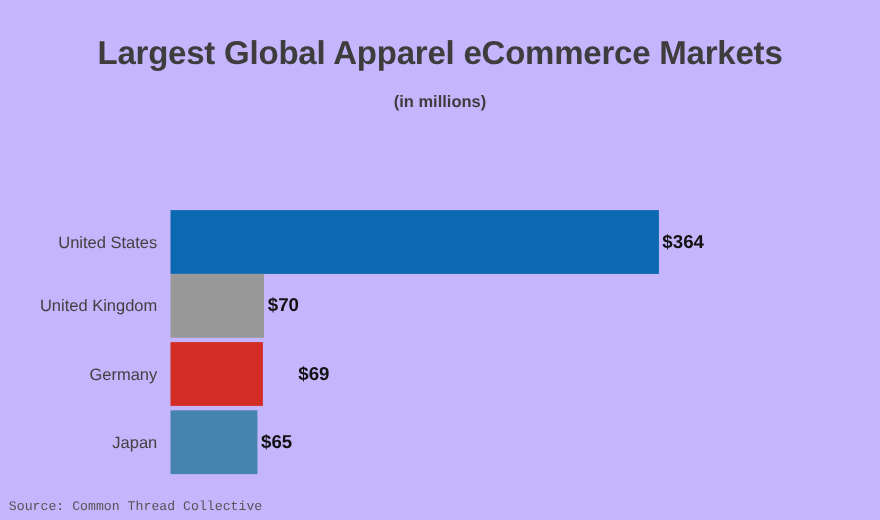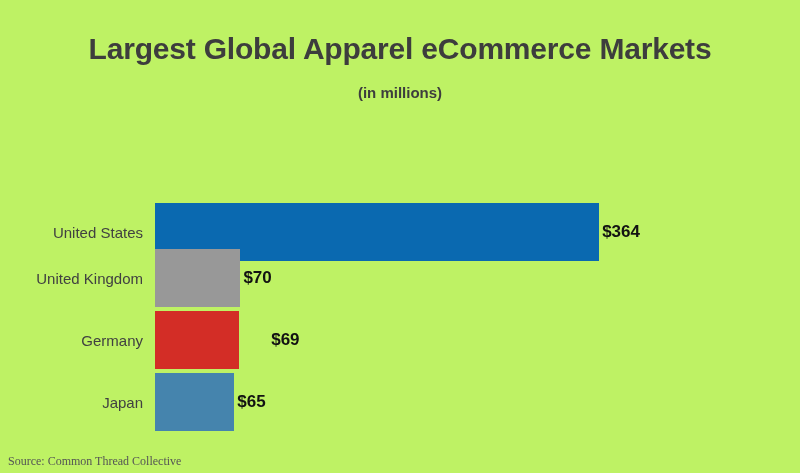--- a/index.html
+++ b/index.html
@@ -9,21 +9,21 @@
     height: 473px;
     background: #ffffff;
     font-family: "Liberation Sans", sans-serif;
     overflow: hidden;
   }
 
   .chart-root {
     position: relative;
     width: 800px;
     height: 473px;
-    background: #bef264;
+    background: #c4b5fd;
   }
 
   
   .chart-title {
     position: absolute;
     left: 0;
     top: 32px;
     width: 800px;
     text-align: center;
     font-size: 30px;
@@ -95,39 +95,39 @@
     color: #121212;
     white-space: nowrap;
     padding-left: 3px;
   }
 
   
   .source-note {
     position: absolute;
     left: 8px;
     top: 454px;
-    font-family: Liberation Serif, serif;
+    font-family: Liberation Mono, monospace;
     font-size: 12px;
     color: #555555;
     white-space: nowrap;
   }
 </style>
 </head>
 <body>
 
 <div class="chart-root">
 
   <div class="chart-title">Largest Global Apparel eCommerce Markets</div>
 
   <div class="chart-subtitle">(in millions)</div>
 
   <div class="plot-area">
 
 
-    <div class="bar-row" style="top: 78px; height: 64px;">
+    <div class="bar-row" style="top: 66px; height: 64px;">
       <div class="cat-label">United States</div>
       <div class="bar" style="width: 444.131px; height: 58px; background-color: rgb(10, 105, 176);"></div>
       <div class="bar-value" style="left: 599.131px; height: 58px; text-align: right;">$364</div>
     </div>
 
     <div class="bar-row" style="top: 124px; height: 58px;">
       <div class="cat-label">United Kingdom</div>
       <div class="bar" style="width: 85.4098px; height: 58px; background-color: rgb(152, 152, 152);"></div>
       <div class="bar-value" style="left: 240.41px; height: 58px;">$70</div>
     </div>

